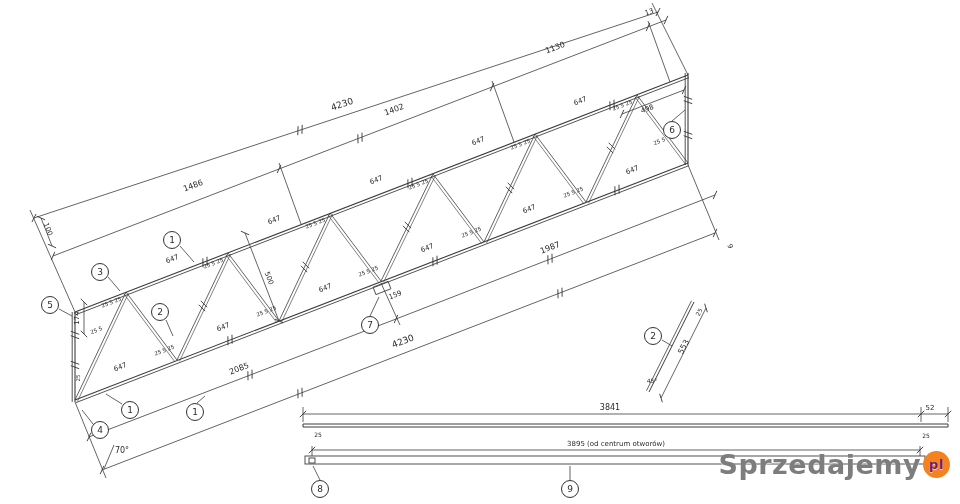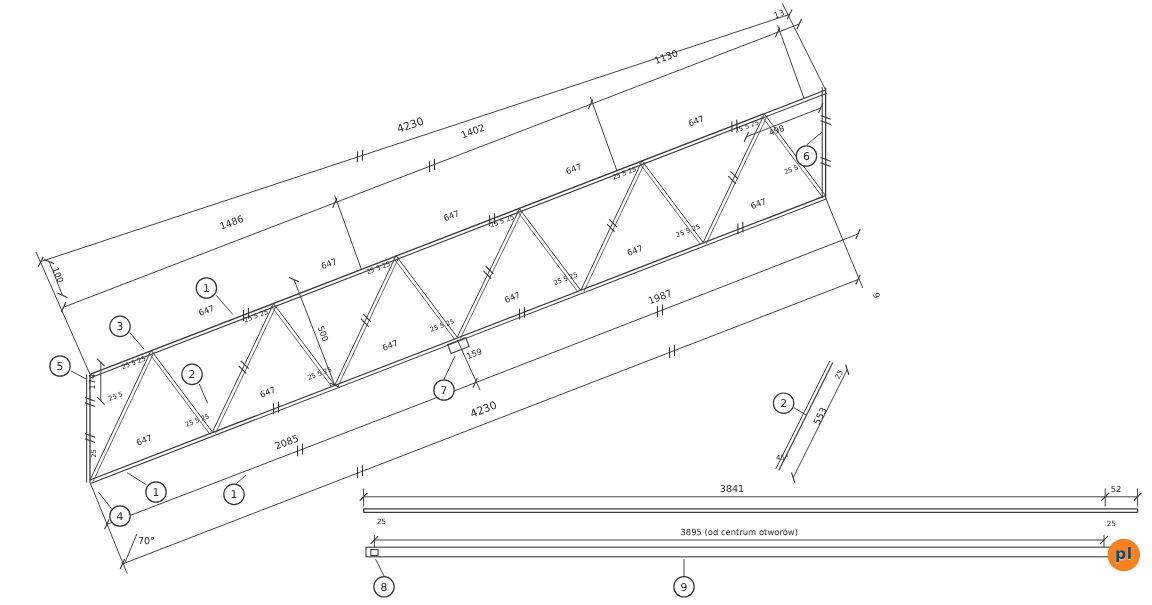--- a/index.html
+++ b/index.html
@@ -8,21 +8,21 @@
     font-family:"DejaVu Sans", sans-serif;
   }
   #canvas{position:absolute;left:0;top:0}
   svg text{fill:#2b2b2b;font-family:"DejaVu Sans", sans-serif}
   .watermark{
     position:absolute;right:10px;top:449px;display:flex;align-items:center;
     font-weight:bold;font-size:27px;color:rgba(125,125,125,.82);letter-spacing:.5px;
     text-shadow:0 1px 1px rgba(255,255,255,.7);
   }
   .watermark .pl{
-    width:27px;height:27px;border-radius:50%;color:#0c4a6e;font-size:13px;font-weight:bold;
+    width:27px;height:27px;border-radius:50%;color:#701a75;font-size:13px;font-weight:bold;
     display:flex;align-items:center;justify-content:center;margin-left:2px;flex:0 0 auto;
   }
 </style>
 </head>
 <body>
 
 <div id="canvas">
   <svg id="dwg" width="960" height="504" viewBox="0 0 960 504">
       <line x1="75" y1="400" x2="688" y2="163" stroke="#3c3c3c" stroke-width="1.1"></line>
       <line x1="76.0097077061448" y1="402.6116068517585" x2="689.0097077061448" y2="165.61160685175847" stroke="#3c3c3c" stroke-width="0.8800000000000001"></line>
@@ -242,14 +242,15 @@
       <circle cx="653" cy="336" r="8.5" fill="#fff" stroke="#333" stroke-width="1"></circle>
       <text x="653" y="339.2" font-size="9" text-anchor="middle">2</text>
       <circle cx="320" cy="489" r="8.5" fill="#fff" stroke="#333" stroke-width="1"></circle>
       <text x="320" y="492.2" font-size="9" text-anchor="middle">8</text>
       <circle cx="570" cy="489" r="8.5" fill="#fff" stroke="#333" stroke-width="1"></circle>
       <text x="570" y="492.2" font-size="9" text-anchor="middle">9</text>
     </svg>
 </div>
 
 <div class="watermark" style="color: rgb(125, 125, 125);">
+  <span>Sprzedajemy</span>
   <span class="pl" id="wm-pl" style="background: rgb(245, 130, 32);">pl</span>
 </div>
 
 </body></html>

